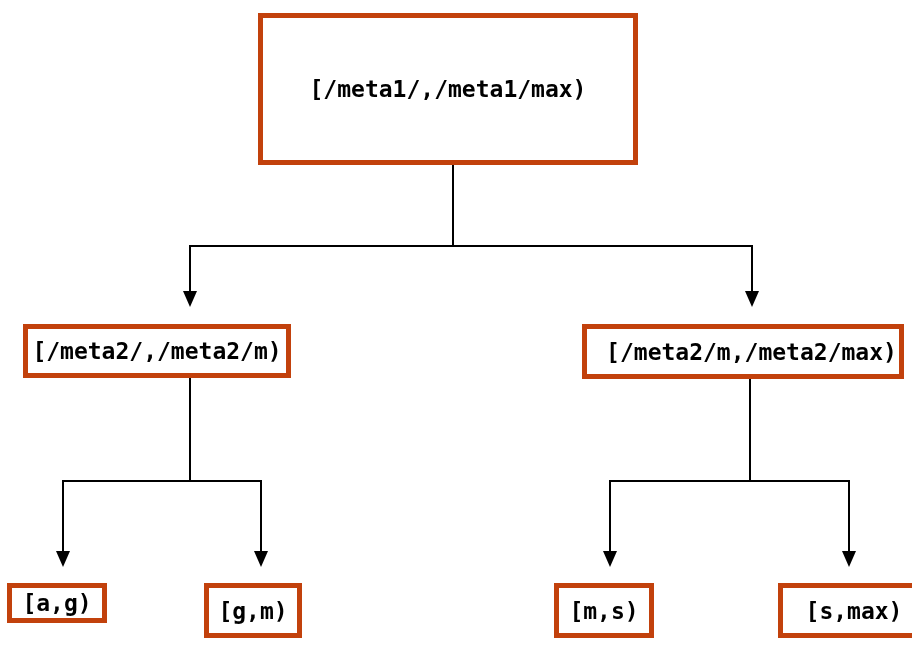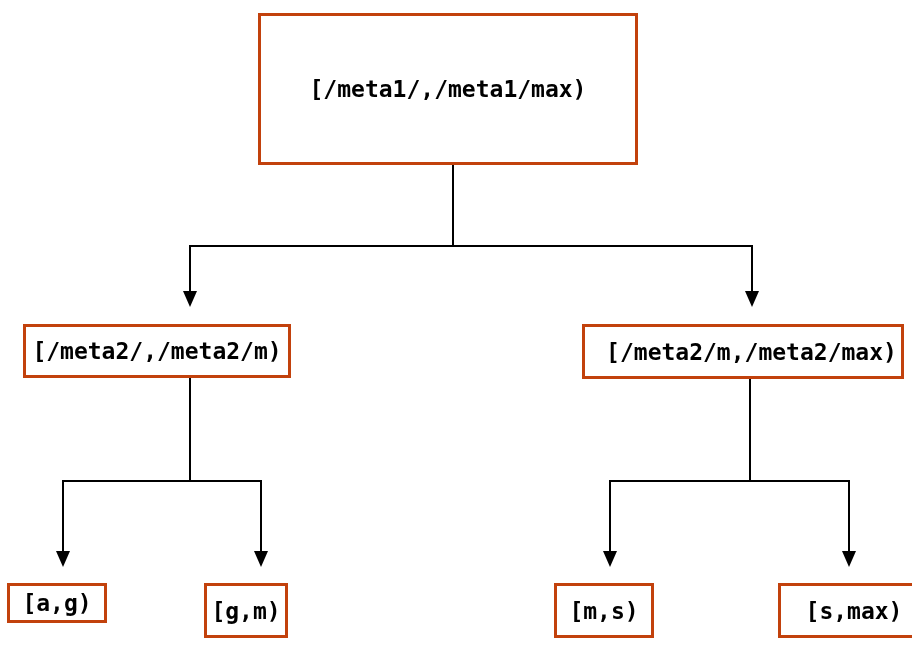--- a/index.html
+++ b/index.html
@@ -27,21 +27,21 @@
     stroke: #000000;
     stroke-width: 2;
   }
   .edges polygon {
     fill: #000000;
     stroke: none;
   }
   .node {
     position: absolute;
     box-sizing: border-box;
-    border: 3px solid #c2410c;
+    border: 5px solid #c2410c;
     background: #ffffff;
     display: flex;
     align-items: center;
     justify-content: center;
     color: #000000;
     font-family: "DejaVu Sans Mono", "Liberation Mono", monospace;
     font-size: 23px;
     font-weight: bold;
     white-space: nowrap;
   }
@@ -93,21 +93,21 @@
   </div>
 
   <div class="node" style="left:582px; top:324px; width:322px; height:55px;padding-left:17px;">
     <span>[/meta2/m,/meta2/max)</span>
   </div>
 
   <div class="node" style="left:7px; top:583px; width:100px; height:40px;">
     <span>[a,g)</span>
   </div>
 
-  <div class="node" style="left:204px; top:583px; width:84px; height:55px;">
+  <div class="node" style="left:204px; top:583px; width:98px; height:55px;">
     <span>[g,m)</span>
   </div>
 
   <div class="node" style="left:554px; top:583px; width:100px; height:55px;text-align:center;">
     <span>[m,s)</span>
   </div>
 
   <div class="node" style="left:778px; top:583px; width:152px; height:55px;">
     <span>[s,max)</span>
   </div>

